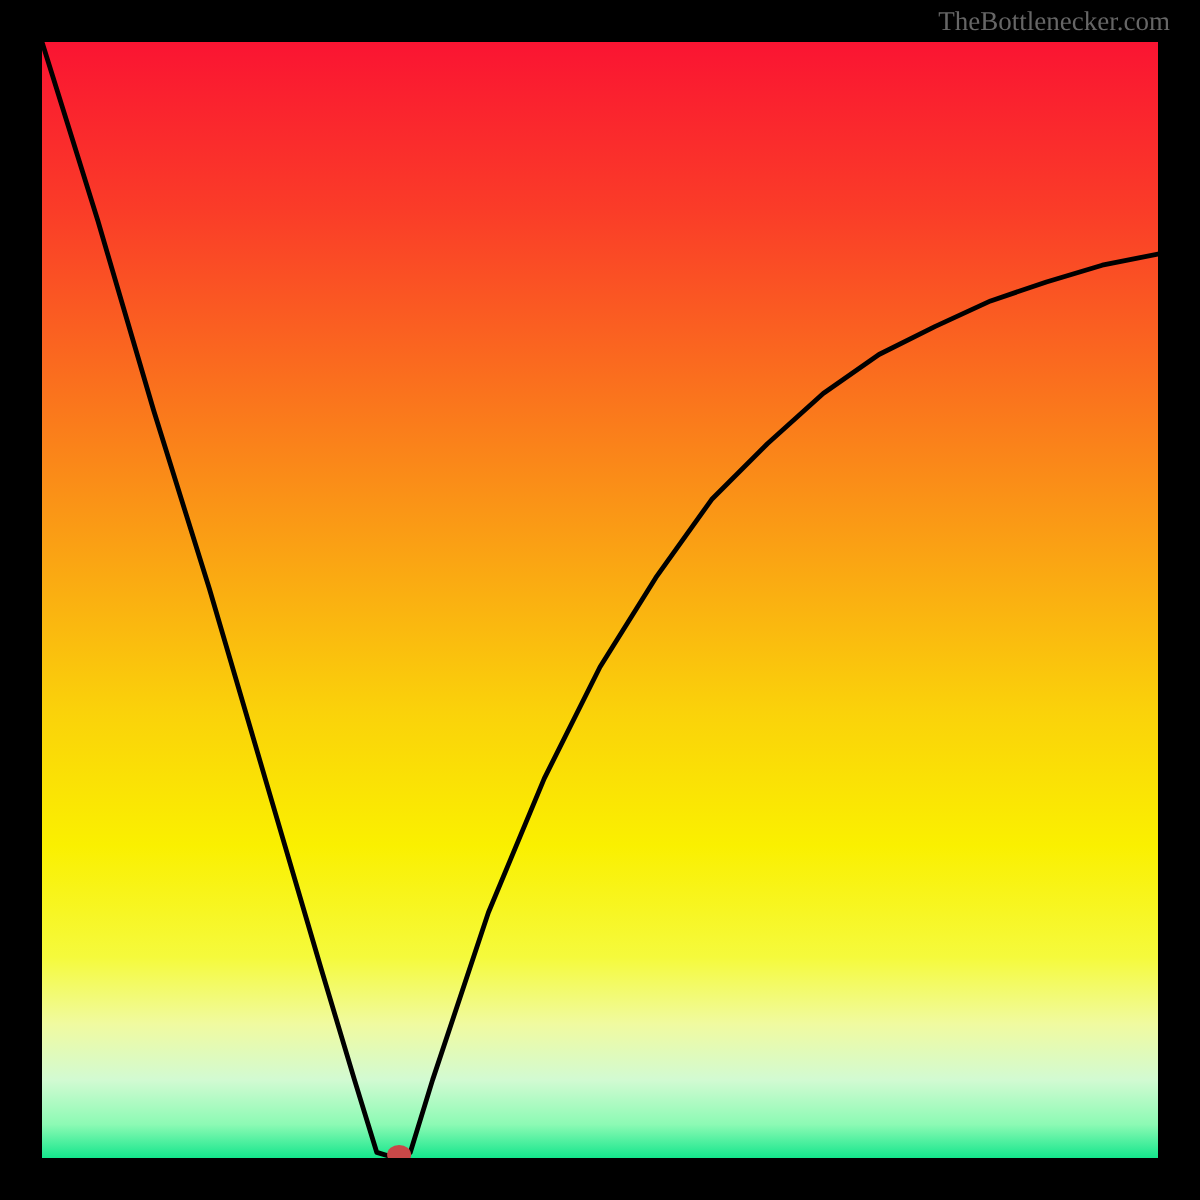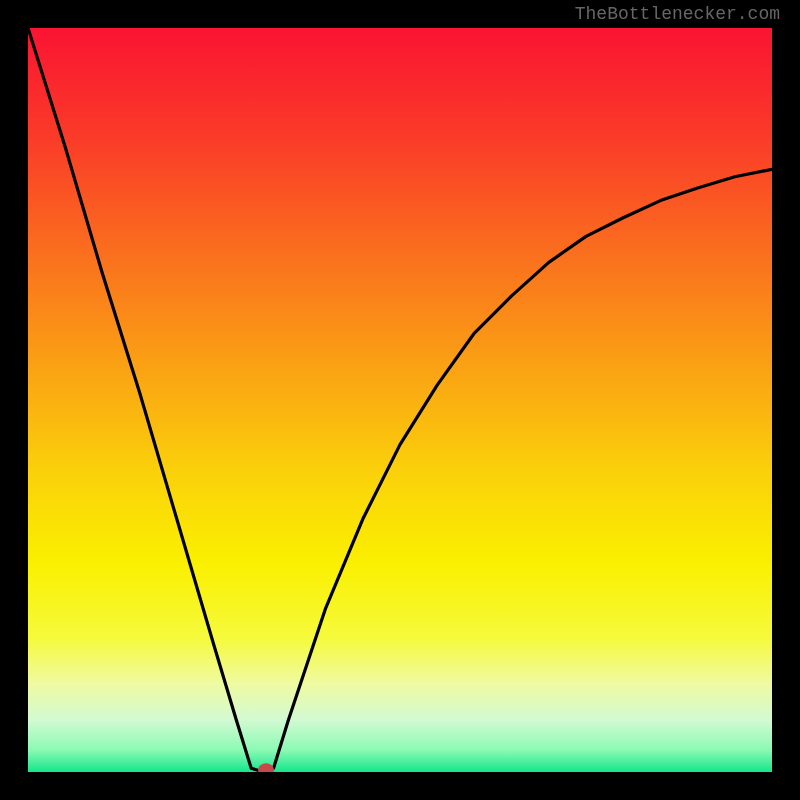--- a/index.html
+++ b/index.html
@@ -12,21 +12,21 @@
       height: 800px;
       background: #000;
       position: relative;
       overflow: hidden;
     }
     .watermark {
       position: absolute;
       top: 4px;
       right: 20px;
       color: #666;
-      font-family: Liberation Mono, monospace;
+      font-family: Liberation Serif, serif;
       font-size: 18px;
       font-weight: 500;
       z-index: 10;
     }
     .chart-frame {
       position: absolute;
       top: 28px;
       left: 28px;
       width: 744px;
       height: 744px;

